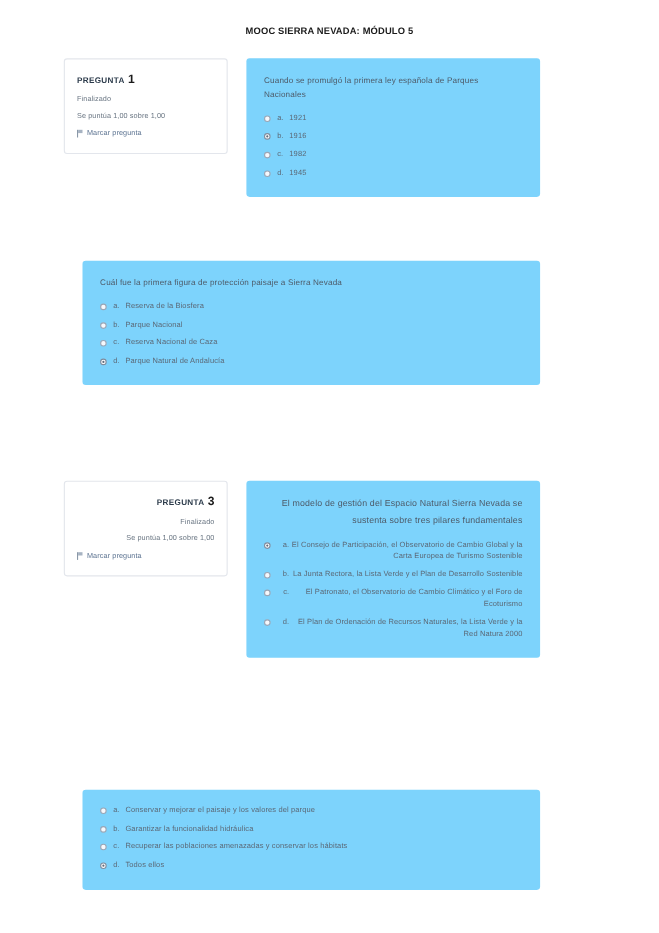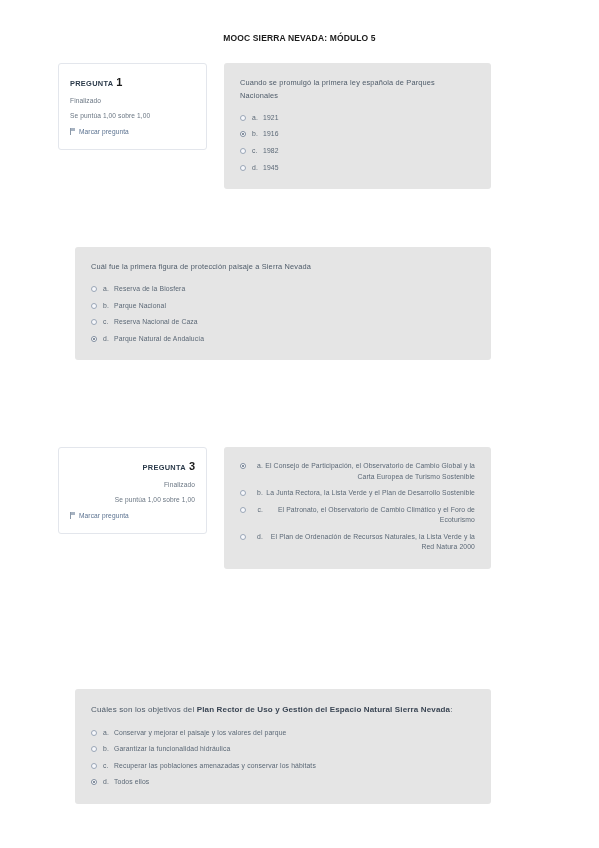--- a/index.html
+++ b/index.html
@@ -16,21 +16,21 @@
     overflow: hidden;
   }
 
   .page-title {
     text-align: center;
     font-size: 8.5px;
     font-weight: bold;
     color: #1b1b1b;
     letter-spacing: 0.15px;
     margin: 0;
-    padding-top: 33px;
+    padding-top: 23px;
   }
 
   .quiz {
     margin-top: 20px;
   }
 
   .qrow {
     display: flex;
     align-items: flex-start;
     position: relative;
@@ -98,21 +98,21 @@
     content: "";
     position: absolute;
     left: 1px; top: 0.5px;
     width: 4px; height: 3px;
     background: #a7b3c2;
   }
 
   
   .qbody {
     flex: 1 1 auto;
-    background: #e5e5e5;
+    background: #7dd3fc;
     border-radius: 3px;
     box-sizing: border-box;
     margin-left: 17px;
     padding: 14px 16px 16px 16px;
     min-height: 60px;
   }
   .qstem {
     font-size: 7.4px;
     color: #4d5a68;
     line-height: 1.75;
@@ -252,20 +252,21 @@
       <div class="qinfo">
         <div class="qinfo-head"><span>PREGUNTA</span><span class="qnum">3</span></div>
         <div class="qinfo-state">Finalizado</div>
         <div class="qinfo-grade">Se puntúa 1,00 sobre 1,00</div>
         <div class="qinfo-flag">
           <span class="flag-icon"></span>
           <span>Marcar pregunta</span>
         </div>
       </div>
       <div class="qbody">
+        <div class="qstem large">El modelo de gestión del Espacio Natural Sierra Nevada se sustenta sobre tres pilares fundamentales</div>
         <ul class="answers">
           <li class="answer">
             <span class="radio checked"></span>
             <span class="ansletter">a.</span>
             <span class="anstext">El Consejo de Participación, el Observatorio de Cambio Global y la Carta Europea de Turismo Sostenible</span>
           </li>
           <li class="answer">
             <span class="radio"></span>
             <span class="ansletter">b.</span>
             <span class="anstext">La Junta Rectora, la Lista Verde y el Plan de Desarrollo Sostenible</span>
@@ -278,21 +279,20 @@
           <li class="answer">
             <span class="radio"></span>
             <span class="ansletter">d.</span>
             <span class="anstext">El Plan de Ordenación de Recursos Naturales, la Lista Verde y la Red Natura 2000</span>
           </li>
         </ul>
       </div>
     </div>
     <div class="qrow" style="margin-top: 120px;">
       <div class="qbody">
-        <div class="qstem large"><span>Cuáles son los objetivos del </span><b>Plan Rector de Uso y Gestión del Espacio Natural Sierra Nevada</b><span>:</span></div>
         <ul class="answers">
           <li class="answer">
             <span class="radio"></span>
             <span class="ansletter">a.</span>
             <span class="anstext">Conservar y mejorar el paisaje y los valores del parque</span>
           </li>
           <li class="answer">
             <span class="radio"></span>
             <span class="ansletter">b.</span>
             <span class="anstext">Garantizar la funcionalidad hidráulica</span>

